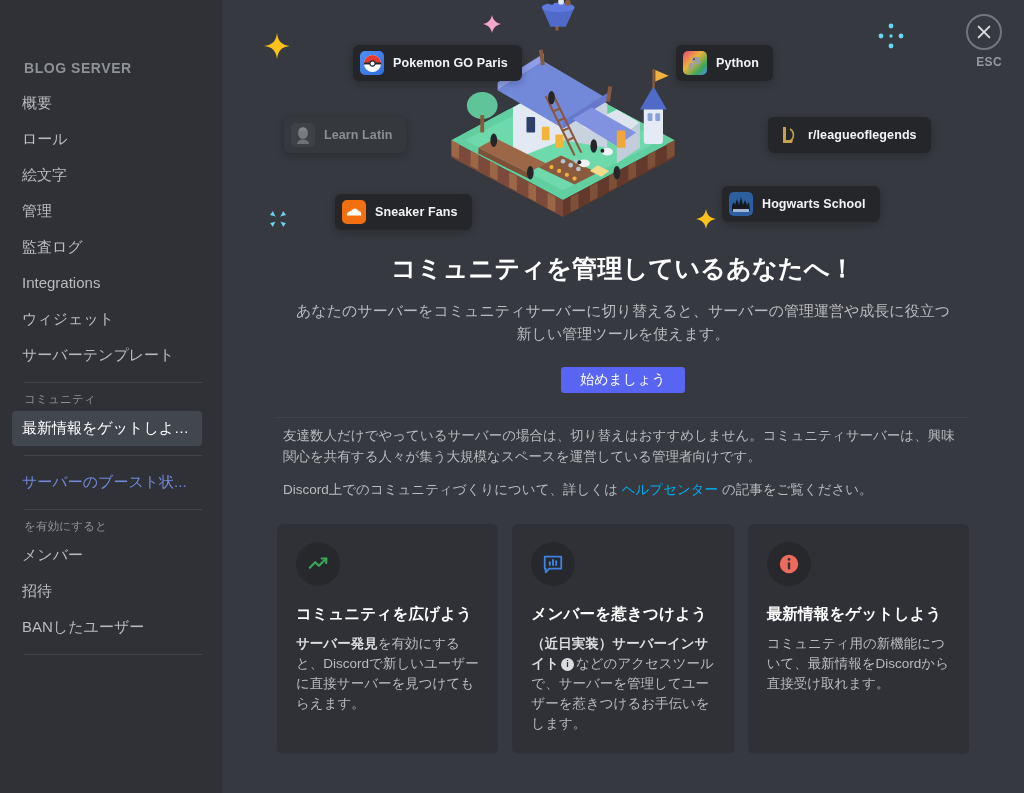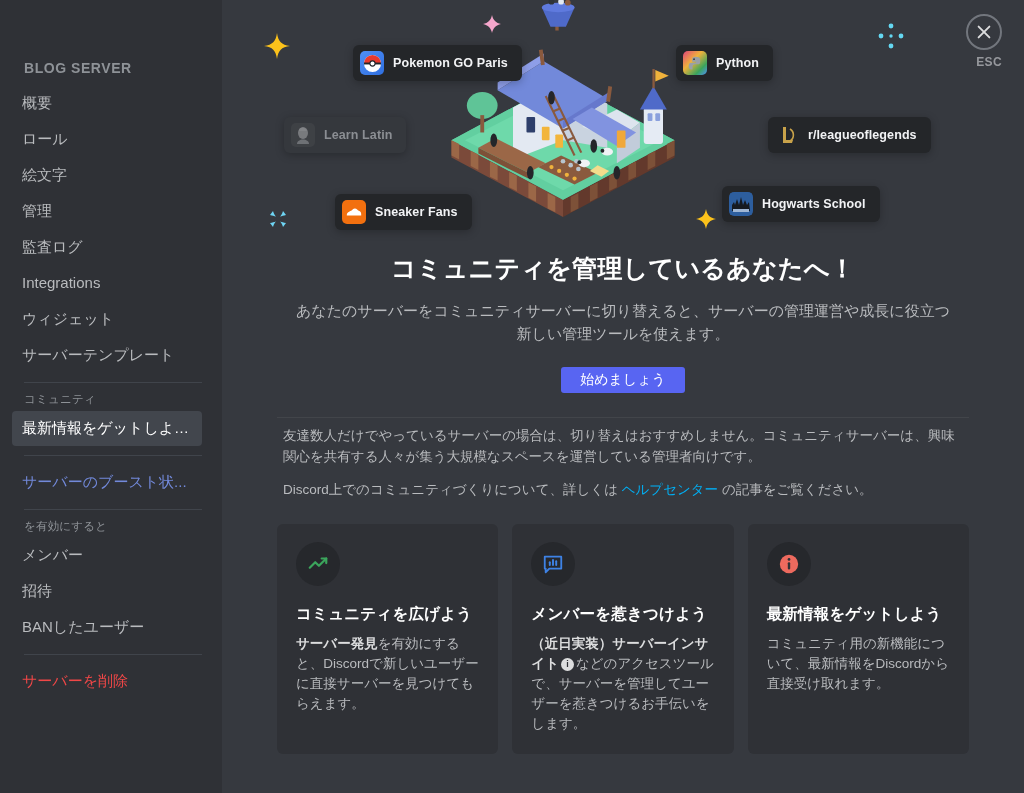--- a/index.html
+++ b/index.html
@@ -182,21 +182,20 @@
         <div class="sb-subheader">コミュニティ</div>
         <div class="sb-item active">最新情報をゲットしよう...</div>
         <div class="sb-sep"></div>
         <div class="sb-item link">サーバーのブースト状...</div>
         <div class="sb-sep"></div>
         <div class="sb-subheader">を有効にすると</div>
         <div class="sb-item">メンバー</div>
         <div class="sb-item">招待</div>
         <div class="sb-item">BANしたユーザー</div>
         <div class="sb-sep"></div>
-        <div class="sb-item danger">サーバーを削除</div>
       </div>
   </nav>
 
   <section class="main">
 
     <div class="esc-wrap">
       <div class="esc-circle">
         <svg width="16" height="16" viewBox="0 0 16 16" aria-hidden="true">
           <path d="M2.6 2.6 L13.4 13.4 M13.4 2.6 L2.6 13.4" stroke="#dcddde" stroke-width="1.9" stroke-linecap="round"></path>
         </svg>

